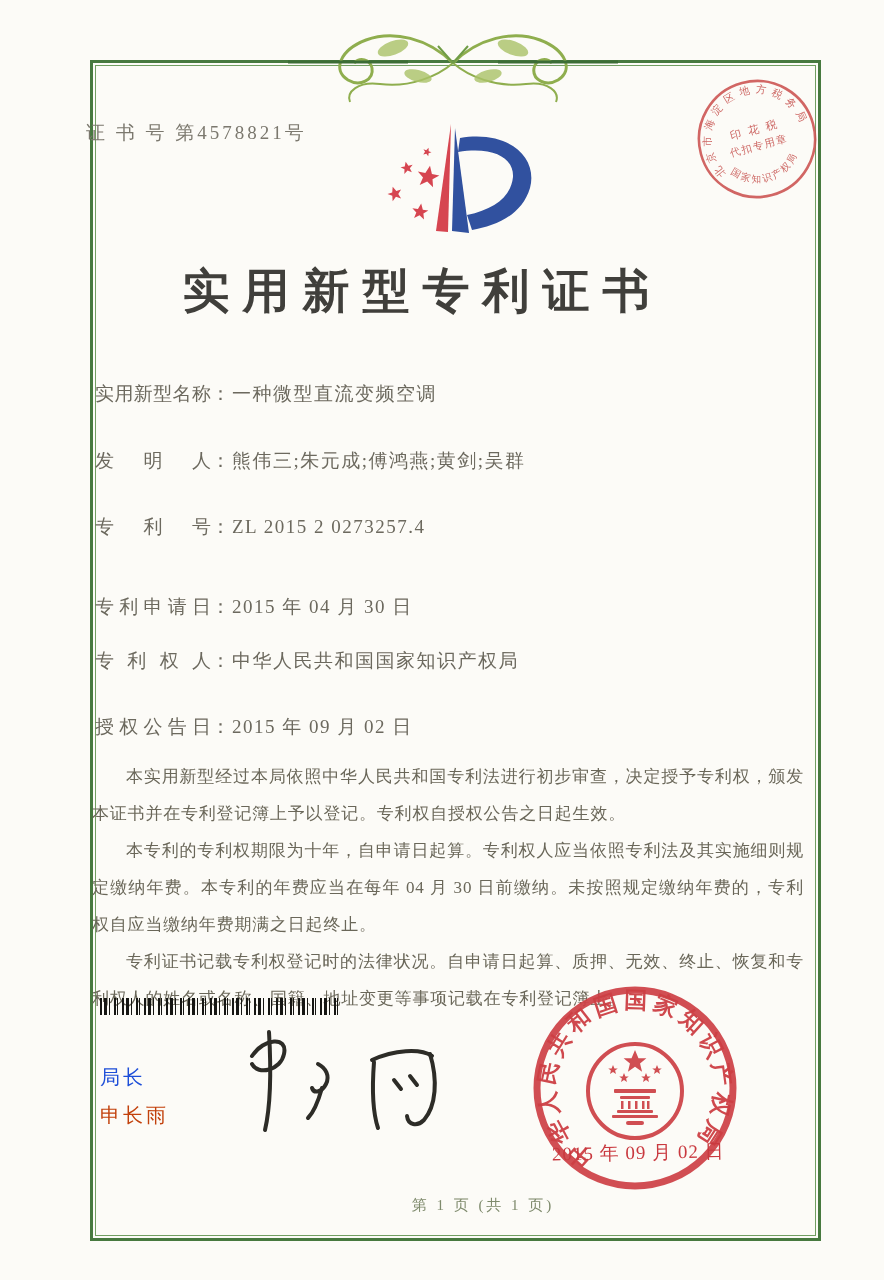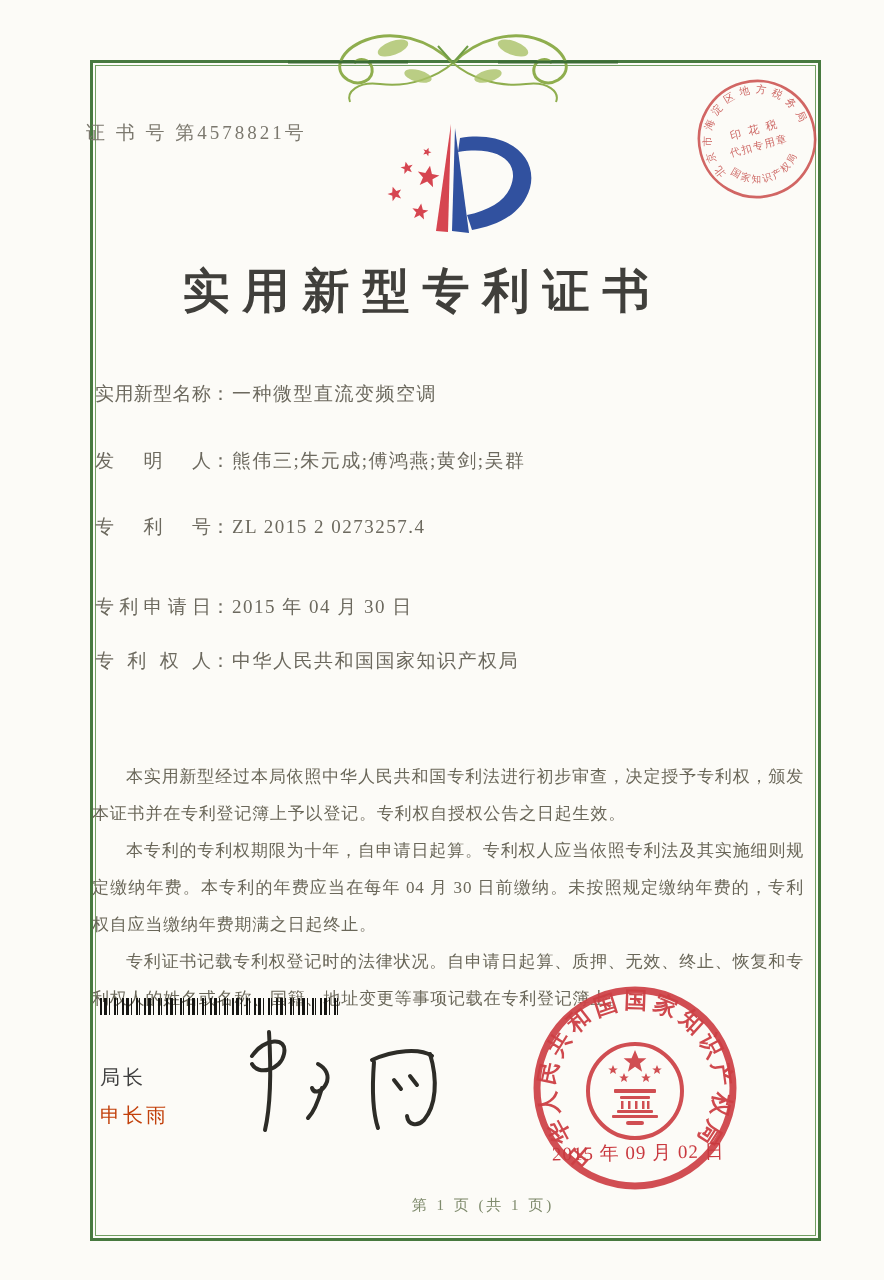--- a/index.html
+++ b/index.html
@@ -32,21 +32,21 @@
   .body-text{position:absolute;left:92px;top:758px;width:712px;font-size:17px;
     line-height:37px;color:#6a6759;text-align:justify;letter-spacing:0.8px;}
   .body-text p{margin:0;text-indent:2em;}
   
   .barcode{position:absolute;left:100px;top:998px;width:238px;height:17px;
     background:
      repeating-linear-gradient(90deg,#161613 0 2px,transparent 2px 4px,#161613 4px 7px,
       transparent 7px 9px,#161613 9px 10px,transparent 10px 14px,#161613 14px 16px,
       transparent 16px 17px,#161613 17px 18px,transparent 18px 22px);}
   
-  .director-title{position:absolute;left:100px;top:1064px;font-size:20px;color:#404040;letter-spacing:3px;}
+  .director-title{position:absolute;left:100px;top:1064px;font-size:20px;color:#1d4ed8;letter-spacing:3px;}
   .director-name{position:absolute;left:100px;top:1102px;font-size:20px;color:#c2410c;letter-spacing:3px;}
   .signature{position:absolute;left:222px;top:1026px;}
   
   .seal-main{position:absolute;left:532px;top:985px;}
   .seal-date{position:absolute;left:552px;top:1140px;font-size:19px;color:#c9393f;
     letter-spacing:1px;white-space:nowrap;transform:rotate(-1deg);}
   
   .seal-tax{position:absolute;left:696px;top:78px;transform:rotate(-15deg);opacity:.88;}
   
   .footer{position:absolute;left:0;top:1196px;width:884px;text-align:center;
@@ -105,20 +105,23 @@
     <span class="label">发明人</span><span class="colon">：</span><span class="value">熊伟三;朱元成;傅鸿燕;黄剑;吴群</span>
   </div>
   <div class="field f2">
     <span class="label">专利号</span><span class="colon">：</span><span class="value">ZL 2015 2 0273257.4</span>
   </div>
   <div class="field f3">
     <span class="label">专利申请日</span><span class="colon">：</span><span class="value">2015 年 04 月 30 日</span>
   </div>
   <div class="field f4">
     <span class="label">专利权人</span><span class="colon">：</span><span class="value">中华人民共和国国家知识产权局</span>
+  </div>
+  <div class="field f5">
+    <span class="label">授权公告日</span><span class="colon">：</span><span class="value">2015 年 09 月 02 日</span>
   </div>
 
   <div class="body-text">
     <p>本实用新型经过本局依照中华人民共和国专利法进行初步审查，决定授予专利权，颁发本证书并在专利登记簿上予以登记。专利权自授权公告之日起生效。</p>
     <p>本专利的专利权期限为十年，自申请日起算。专利权人应当依照专利法及其实施细则规定缴纳年费。本专利的年费应当在每年 04 月 30 日前缴纳。未按照规定缴纳年费的，专利权自应当缴纳年费期满之日起终止。</p>
     <p>专利证书记载专利权登记时的法律状况。自申请日起算、质押、无效、终止、恢复和专利权人的姓名或名称、国籍、地址变更等事项记载在专利登记簿上。</p>
   </div>
 
   <div class="barcode"></div>
 

